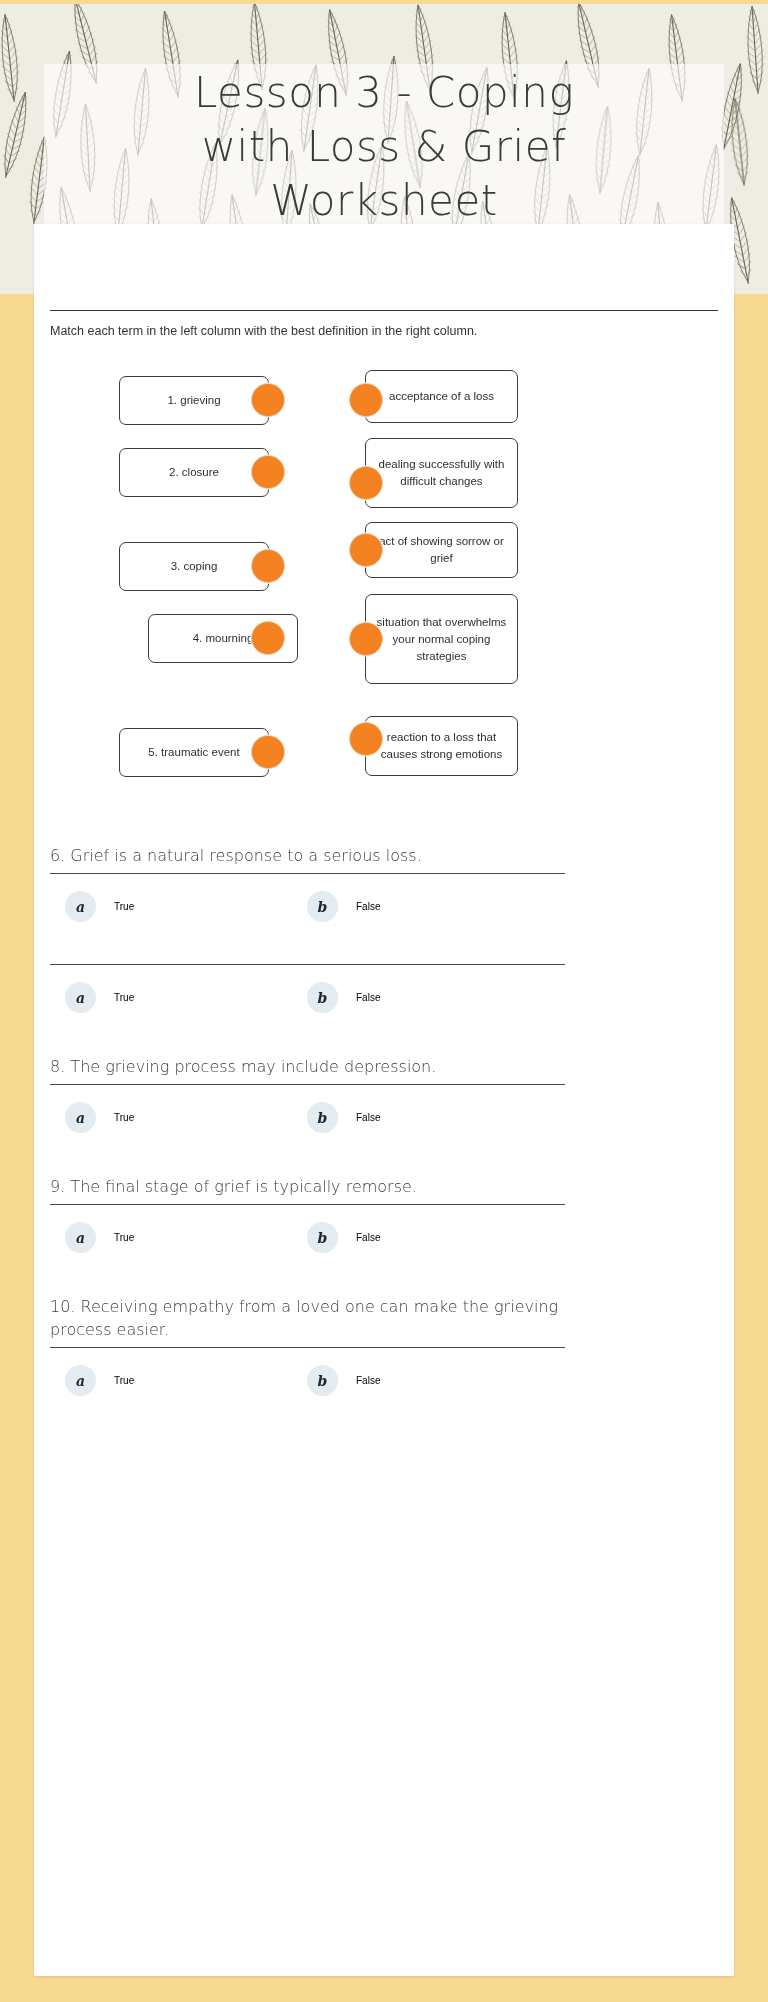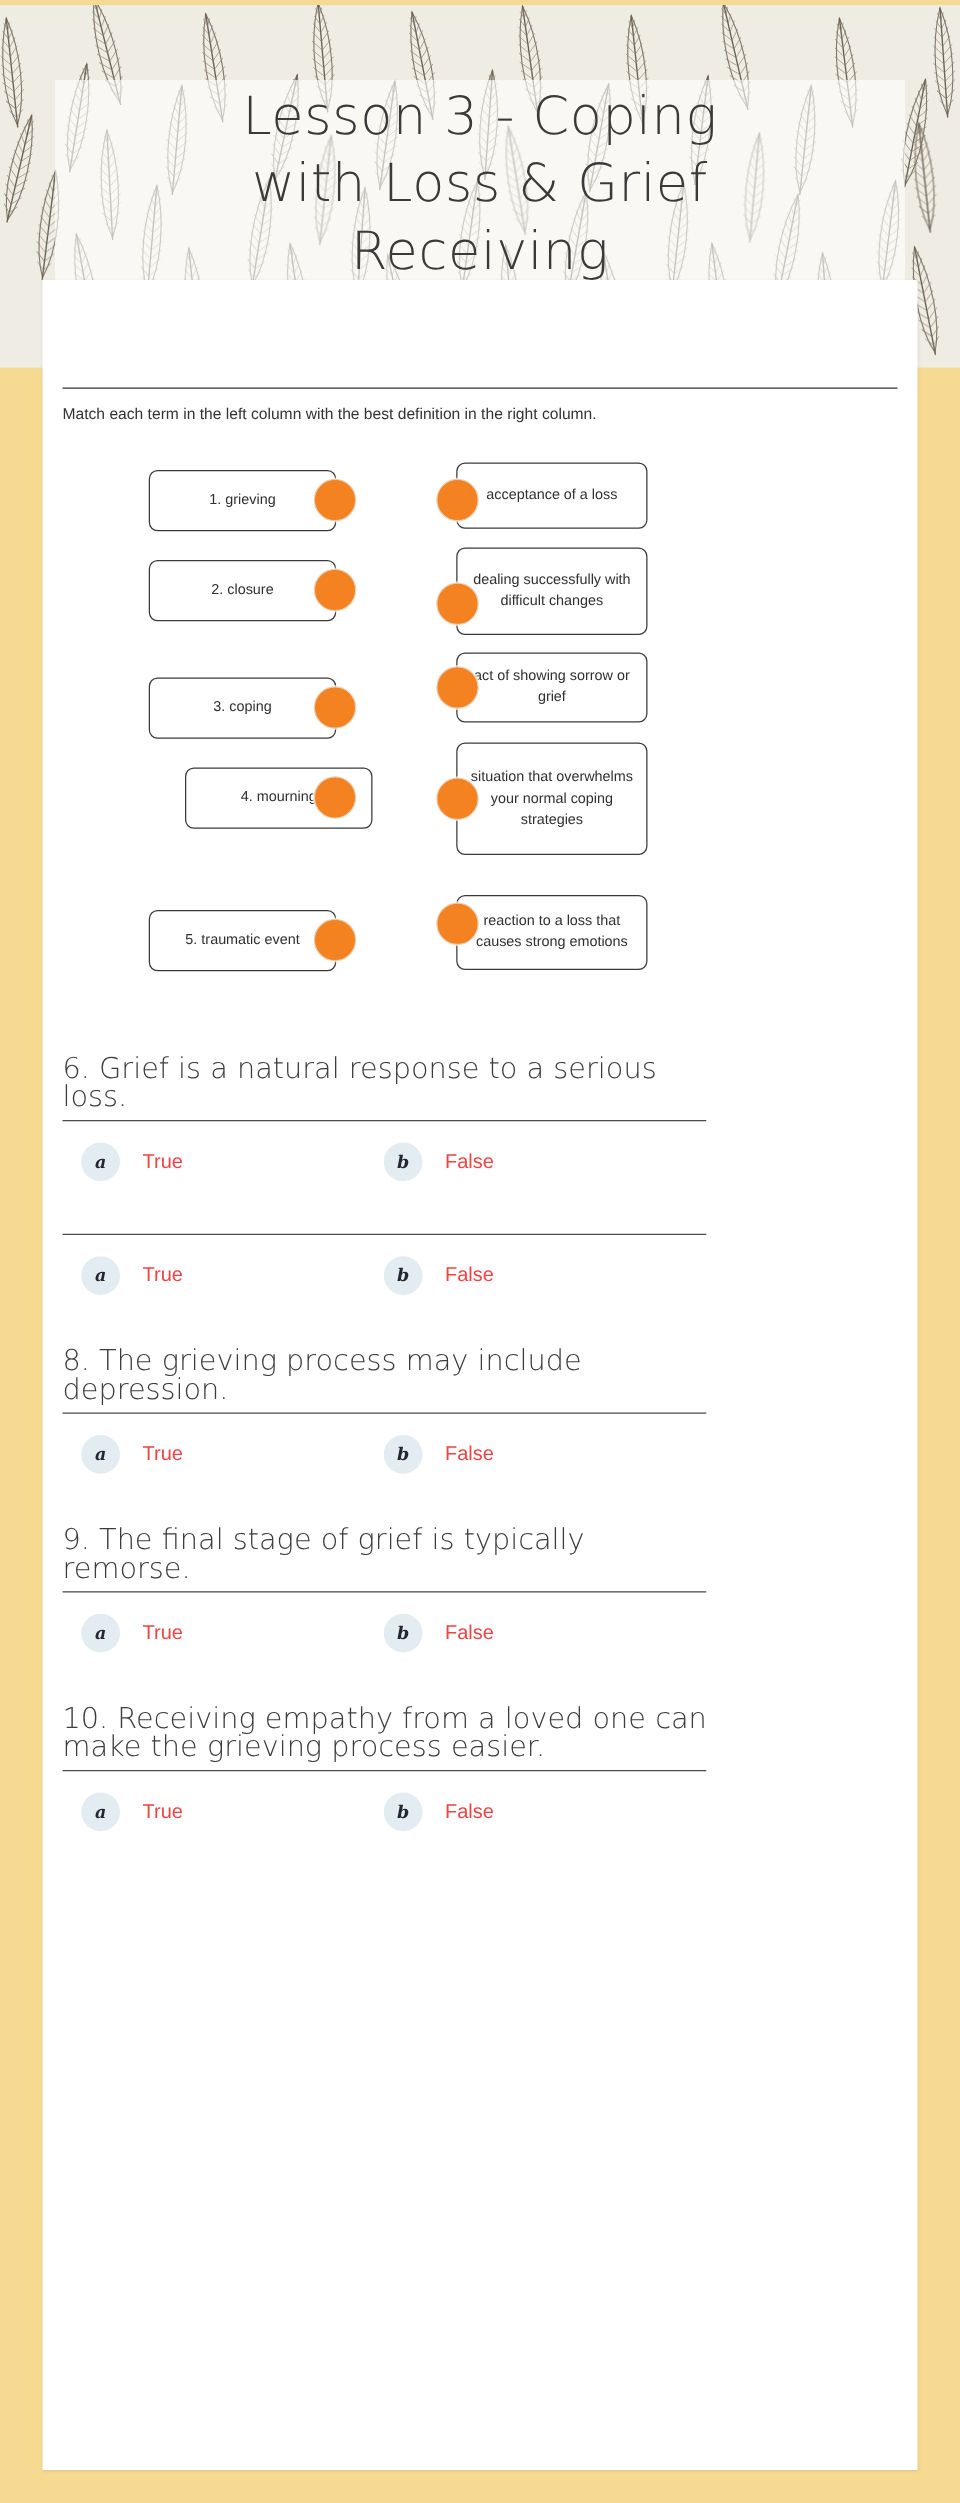--- a/index.html
+++ b/index.html
@@ -119,21 +119,21 @@
   .dot-left  { left: 201px; }
   .dot-right { left: 299px; }
 
   
   .tf-list { position: absolute; left: 16px; top: 620px; width: 668px; }
 
   .tf-item { margin-bottom: 42px; }
   .tf-q {
     font-family: "DejaVu Sans", sans-serif;
     font-weight: 300;
-    font-size: 23px;
+    font-size: 16px;
     line-height: 23px;
     color: #3c3c3c;
     padding-bottom: 6px;
     width: 520px;
   }
   .tf-rule { width: 515px; height: 1px; background: #4a4a4a; }
   .tf-options {
     display: flex;
     margin-top: 17px;
   }
@@ -147,22 +147,22 @@
     align-items: center;
     justify-content: center;
     font-family: "DejaVu Serif", serif;
     font-style: italic;
     font-weight: bold;
     font-size: 14px;
     color: #23282c;
   }
   .opt-label {
     margin-left: 18px;
-    font-size: 16px;
-    color: #ef4444;
+    font-size: 10px;
+    color: #000000;
   }
 </style>
 </head>
 <body>
 
 <div class="page">
 
   <div class="header-band">
     <svg class="feather-svg" viewBox="0 0 768 290" preserveAspectRatio="none">
       <defs>
@@ -243,21 +243,21 @@
         <use href="#fthr" x="420" y="182" transform="rotate(-9 420 182)"></use>
         <use href="#fthr" x="600" y="188" transform="rotate(5 600 188)"></use>
         <use href="#fthr" x="744" y="180" transform="rotate(-6 744 180)"></use>
       </g>
     </svg>
 
     <div class="title-overlay"></div>
     <div class="title-text">
       <div>Lesson 3 - Coping</div>
       <div>with Loss &amp; Grief</div>
-      <div>Receiving</div>
+      <div>Worksheet</div>
     </div>
   </div>
 
   <div class="card">
 
     <div class="matching-block">
       <div class="section-rule"></div>
       <div class="instructions">Match each term in the left column with the best definition in the right column.</div>
 
       <div class="match-area">

